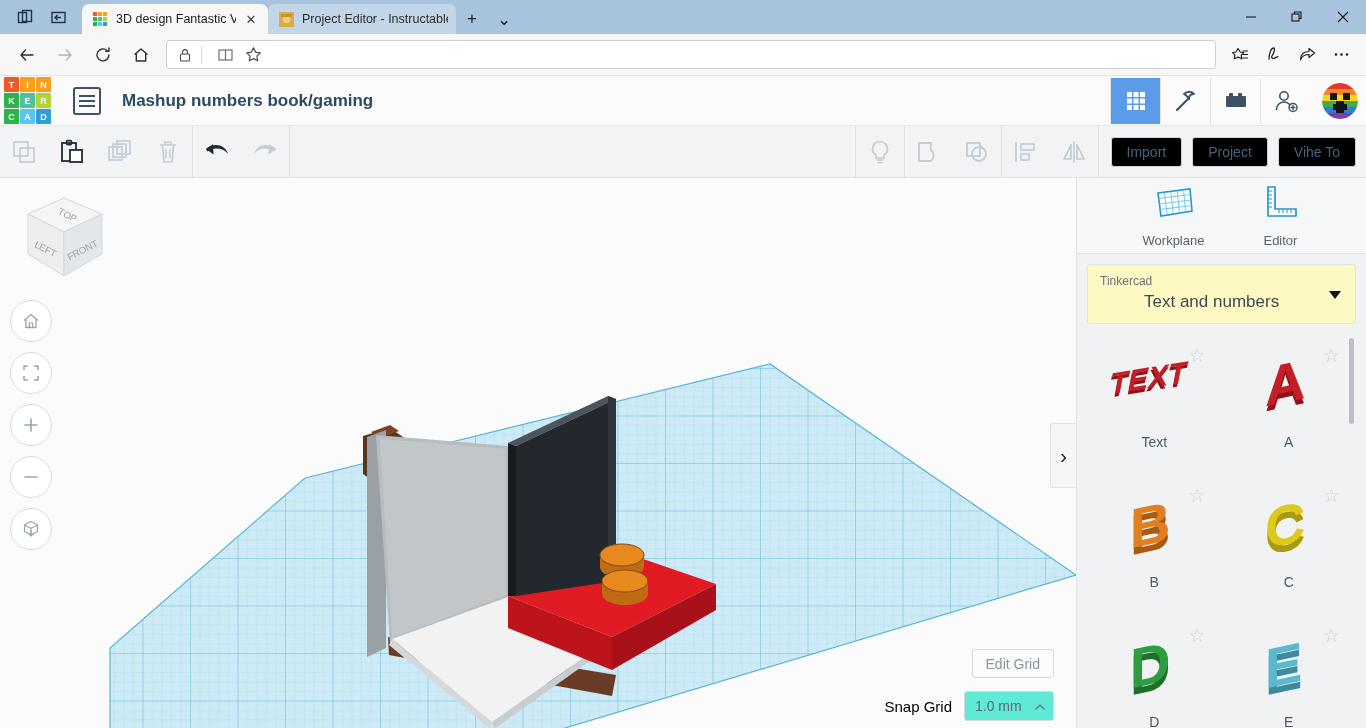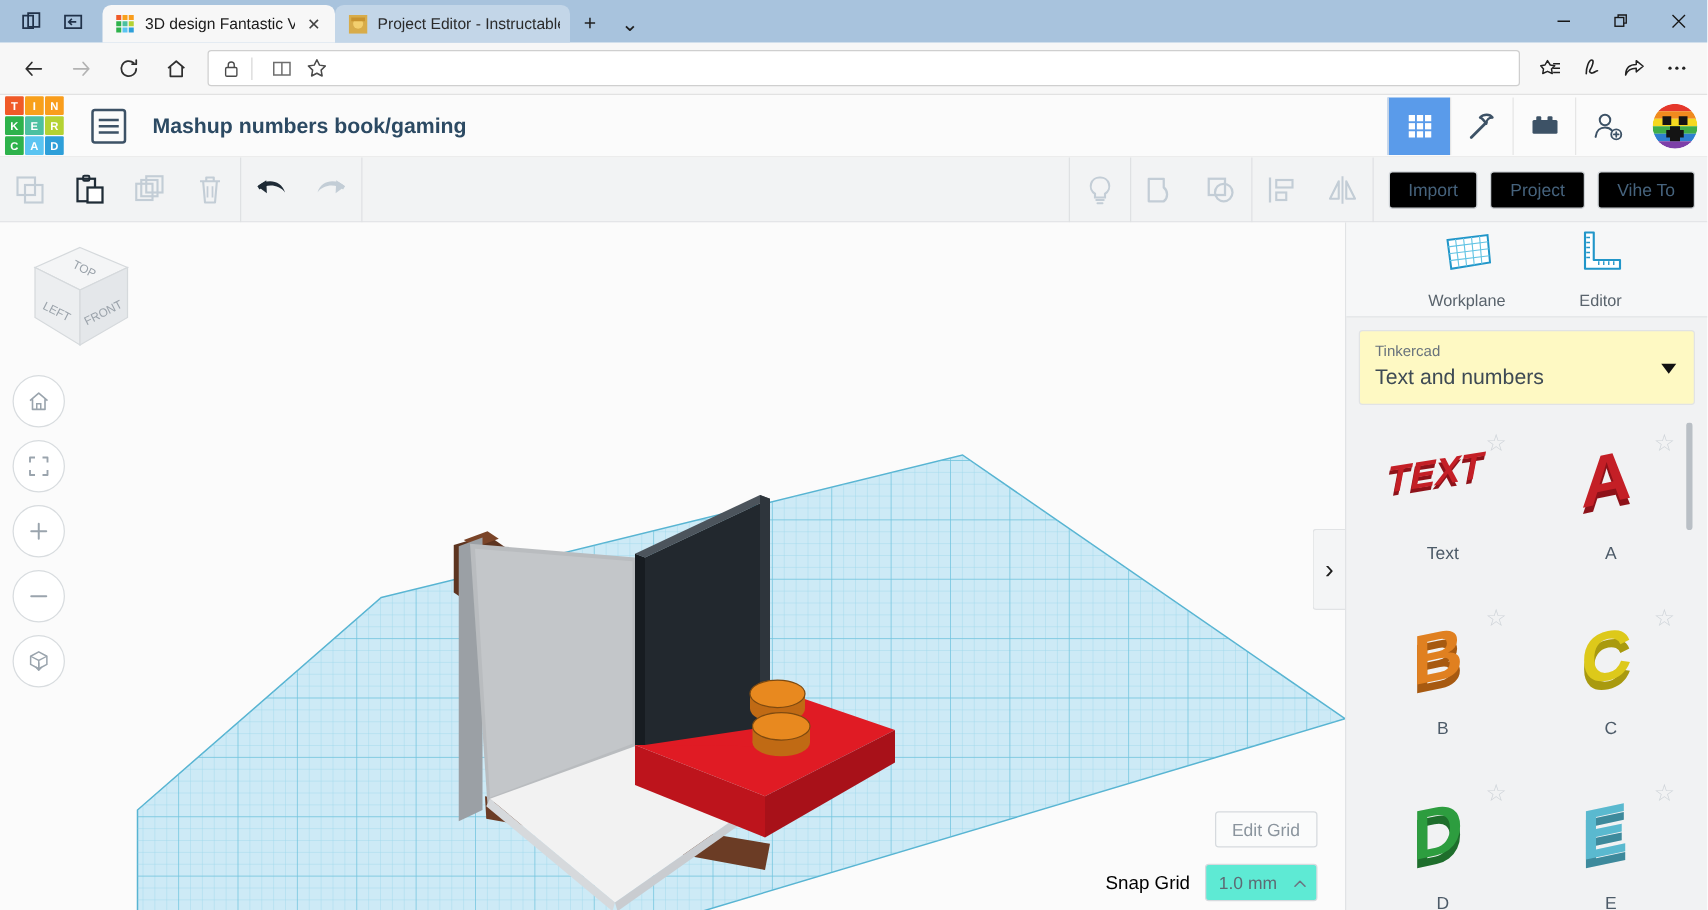--- a/index.html
+++ b/index.html
@@ -264,21 +264,21 @@
   .rp-tool-label { font-size: 13px; color: #59636c; }
   .rp-dropdown {
     margin: 10px 10px 0 10px;
     background: #fef9c3;
     border: 1px solid #e1e3e5;
     border-radius: 3px;
     padding: 9px 12px 11px 12px;
     position: relative;
   }
   .rp-dd-sub { font-size: 12px; color: #69737c; }
-  .rp-dd-main { font-size: 17px; color: #3e4a54; margin-top: 4px; }
+  .rp-dd-main { font-size: 17px; color: #3e4a54; margin-top: 4px; margin-left: 44px; }
   .rp-dd-caret {
     position: absolute; right: 14px; top: 26px;
     width: 0; height: 0;
     border-left: 6px solid transparent; border-right: 6px solid transparent;
     border-top: 8px solid #111;
   }
   .rp-grid {
     flex: 1 1 auto;
     margin: 14px 10px 0 10px;
     display: grid;

